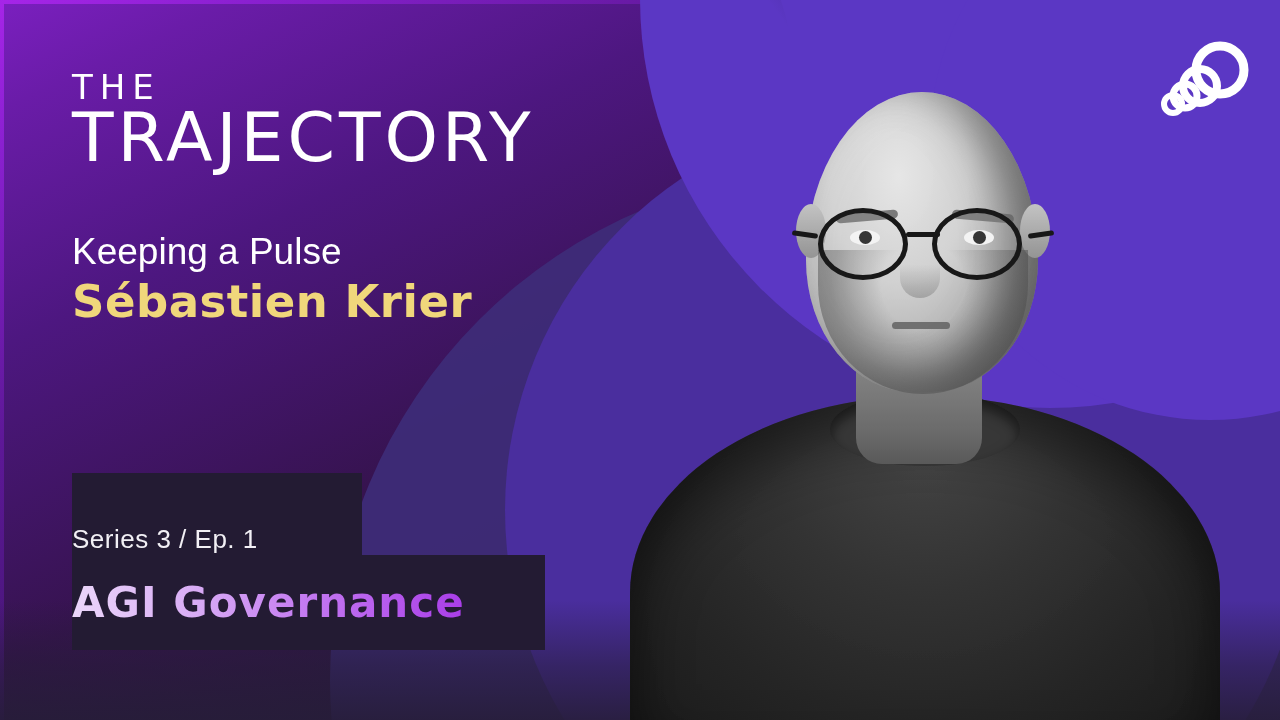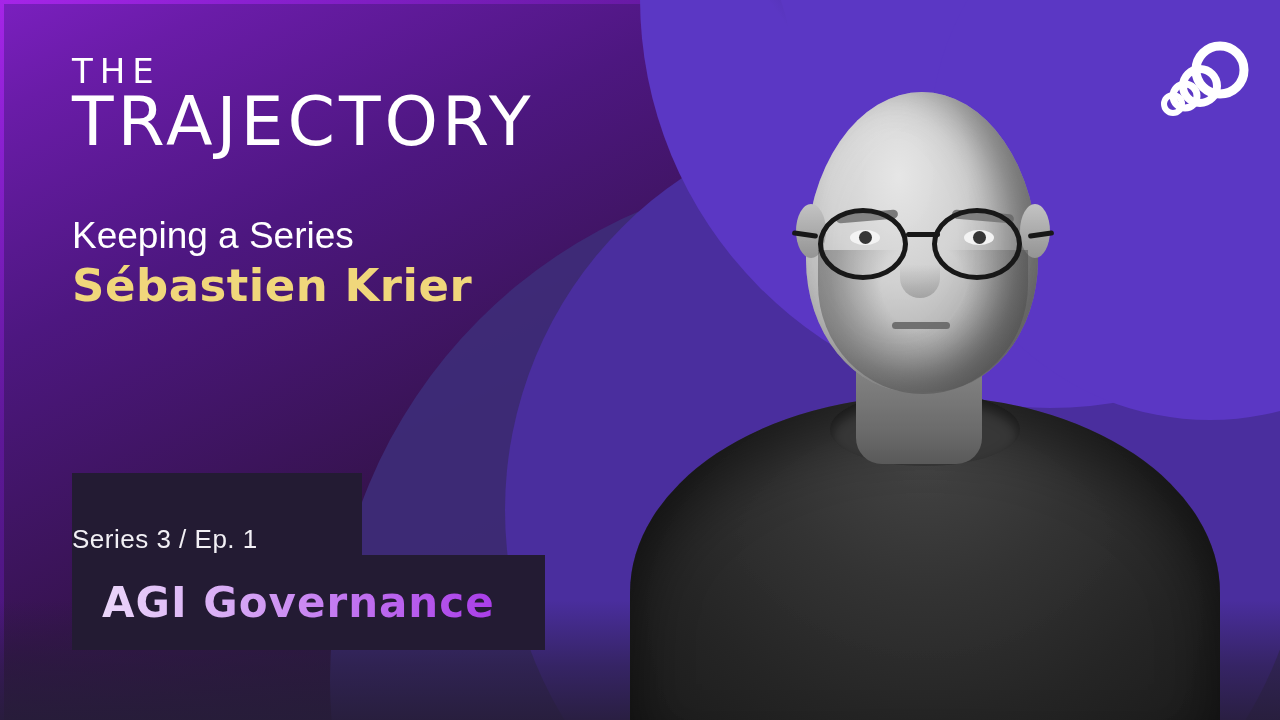--- a/index.html
+++ b/index.html
@@ -132,21 +132,21 @@
   .g-temple.l { left:-18px; transform:rotate(8deg); }
   .g-temple.r { left:218px; transform:rotate(-8deg); }
   
   .p-nose { position:absolute; left:296px; top:206px; width:40px; height:48px;
             border-radius:0 0 20px 20px;
             background:linear-gradient(180deg, rgba(150,146,141,0) 30%, rgba(128,124,119,.5) 100%); }
   .p-mouth { position:absolute; left:288px; top:278px; width:58px; height:7px; border-radius:5px;
              background:#6a635d; opacity:.85; }
 
   
-  .copy { position:absolute; left:72px; top:0; width:520px; }
+  .copy { position:absolute; left:72px; top:16px; width:520px; }
 
   .kicker {
     margin-top:54px;
     font-size:34px; letter-spacing:7px; color:#ffffff; font-weight:400; line-height:1;
   }
   .wordmark {
     font-size:68px; letter-spacing:4px; color:#ffffff; font-weight:400; line-height:1;
     font-family:"DejaVu Sans", sans-serif;
   }
   .episode-title {
@@ -167,21 +167,21 @@
     background:#231B33;
     display:flex; align-items:flex-end; 
   }
   .badge-series span {
     font-size:26px; color:#f2f0f5; font-weight:300;
     font-family:"Liberation Sans", sans-serif; letter-spacing:.5px;
   }
   .badge-topic {
     position:absolute; left:72px; top:555px; width:473px; height:95px;
     background:#231B33;
-    display:flex; align-items:center; padding-left:30px;
+    display:flex; align-items:center; 
   }
   .badge-topic span {
     font-size:42px; font-weight:700; letter-spacing:1px;
     font-family:"DejaVu Sans", sans-serif;
     background:linear-gradient(90deg,#EBD6FA 0%, #D9AEF5 30%, #C071F0 65%, #A93DE8 100%);
     -webkit-background-clip:text; background-clip:text;
     -webkit-text-fill-color:transparent; color:#C071F0;
   }
 
   
@@ -238,21 +238,21 @@
         <circle cx="37" cy="58" r="12" stroke-width="7"></circle>
         <circle cx="25" cy="66" r="9" stroke-width="6"></circle>
       </g>
     </svg>
   </div>
 
   <div class="copy">
     <div class="kicker">THE</div>
     <div class="wordmark">TRAJECTORY</div>
     <div class="episode-title">
-      <div>Keeping a Series</div>
+      <div>Keeping a Pulse</div>
     </div>
     <div class="guest-name">Sébastien Krier</div>
   </div>
 
   <div class="badge-series">
     <span>Series 3 / Ep. 1</span>
   </div>
   <div class="badge-topic">
     <span>AGI Governance</span>
   </div>

